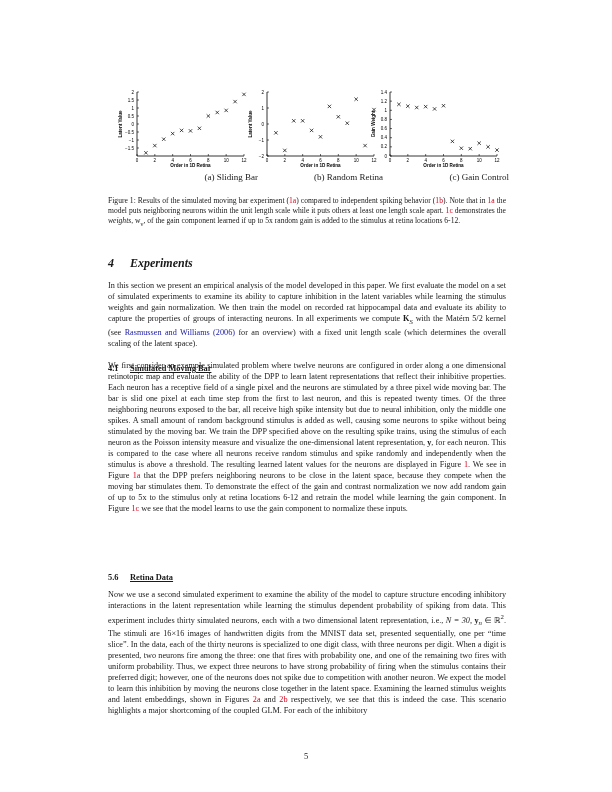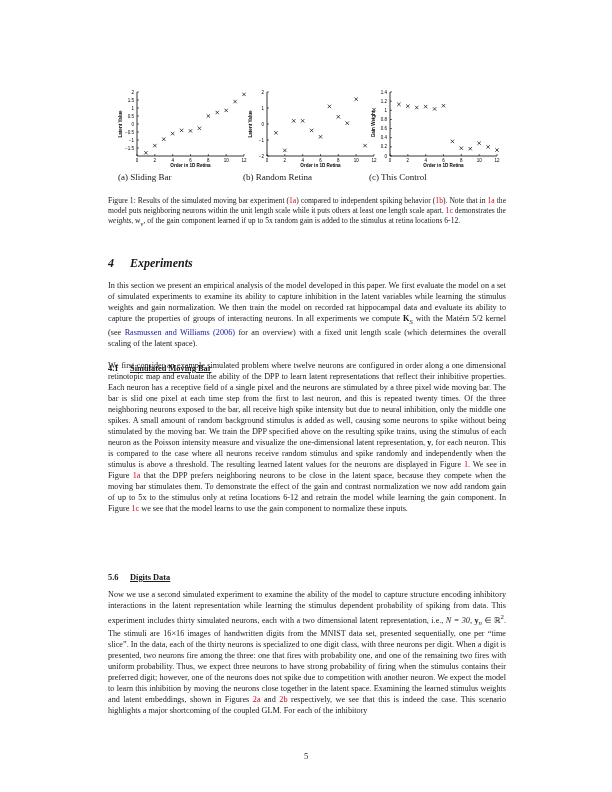--- a/index.html
+++ b/index.html
@@ -1,19 +1,19 @@
 <!DOCTYPE html>
 <html><head>
 <meta charset="utf-8">
 <style>
   html, body { margin:0; padding:0; background:#ffffff; }
   body { width:612px; height:792px; position:relative; overflow:hidden; font-family:"Liberation Serif", serif; color:#1a1a1a; }
   .fig { position:absolute; }
   svg text { font-family:"Liberation Sans", sans-serif; }
-  .subcap { position:absolute; font-size:9px; text-align:left; width:140px; }
+  .subcap { position:absolute; font-size:9px; text-align:right; width:140px; }
   .caption { position:absolute; left:108px; top:196px; width:398px; font-size:7.6px; line-height:10.2px; text-align:justify; }
   .ref { color:#d0021b; }
   .cite { color:#1a1aa6; }
   h2 { position:absolute; left:108px; top:256px; margin:0; font-size:12px; font-weight:bold;font-style:italic; }
   h2 .num { display:inline-block; width:22px; }
   h3 { position:absolute; margin:0; font-size:8.4px; font-weight:bold; left:108px;text-decoration:underline; }
   h3 .num { display:inline-block; width:22px; }
   .para { position:absolute; left:108px; width:398px; font-size:8.2px; line-height:11px; text-align:justify; margin:0; }
   .pagenum { position:absolute; left:0; width:612px; top:751px; text-align:center; font-size:8.5px; }
   b.vec { font-weight:bold; }
@@ -263,37 +263,37 @@
       <line x1="123.38333333333333" y1="62.55714285714286" x2="126.78333333333333" y2="59.15714285714285" stroke="#000" stroke-width="0.7"></line>
     </g>
     <g>
       <line x1="132.3" y1="62.35714285714285" x2="135.7" y2="65.75714285714285" stroke="#000" stroke-width="0.7"></line>
       <line x1="132.3" y1="65.75714285714285" x2="135.7" y2="62.35714285714285" stroke="#000" stroke-width="0.7"></line>
     </g>
   </svg>
 
 <div class="subcap" style="left:118px;top:172px">(a) Sliding Bar</div>
 <div class="subcap" style="left:243px;top:172px">(b) Random Retina</div>
-<div class="subcap" style="left:369px;top:172px">(c) This Control</div>
+<div class="subcap" style="left:369px;top:172px">(c) Gain Control</div>
 
 <div class="caption">
   <span>Figure 1:</span><span> Results of the simulated moving bar experiment (</span><span class="ref">1a</span><span>) compared to independent spiking behavior (</span><span class="ref">1b</span><span>). Note that in </span><span class="ref">1a</span><span> the model puts neighboring neurons within the unit length scale while it puts others at least one length scale apart. </span><span class="ref">1c</span><span> demonstrates the </span><i>weights</i><span>, w</span><sub>ν</sub><span>, of the gain component learned if up to 5x random gain is added to the stimulus at retina locations 6-12.</span>
 </div>
 
 <h2><span class="num">4</span><span>Experiments</span></h2>
 
 <p class="para" style="top:280px">
   <span>In this section we present an empirical analysis of the model developed in this paper. We first evaluate the model on a set of simulated experiments to examine its ability to capture inhibition in the latent variables while learning the stimulus weights and gain normalization. We then train the model on recorded rat hippocampal data and evaluate its ability to capture the properties of groups of interacting neurons. In all experiments we compute </span><b class="vec">K</b><sub><i>S</i></sub><span> with the Matérn 5/2 kernel (see </span><span class="cite">Rasmussen and Williams (2006)</span><span> for an overview) with a fixed unit length scale (which determines the overall scaling of the latent space).</span>
 </p>
 
 <h3 style="top:364px"><span class="num">4.1</span><span>Simulated Moving Bar</span></h3>
 
 <p class="para" style="top:360px">
   <span>We first consider an example simulated problem where twelve neurons are configured in order along a one dimensional retinotopic map and evaluate the ability of the DPP to learn latent representations that reflect their inhibitive properties. Each neuron has a receptive field of a single pixel and the neurons are stimulated by a three pixel wide moving bar. The bar is slid one pixel at each time step from the first to last neuron, and this is repeated twenty times. Of the three neighboring neurons exposed to the bar, all receive high spike intensity but due to neural inhibition, only the middle one spikes. A small amount of random background stimulus is added as well, causing some neurons to spike without being stimulated by the moving bar. We train the DPP specified above on the resulting spike trains, using the stimulus of each neuron as the Poisson intensity measure and visualize the one-dimensional latent representation, </span><b class="vec">y</b><span>, for each neuron. This is compared to the case where all neurons receive random stimulus and spike randomly and independently when the stimulus is above a threshold. The resulting learned latent values for the neurons are displayed in Figure </span><span class="ref">1</span><span>. We see in Figure </span><span class="ref">1a</span><span> that the DPP prefers neighboring neurons to be close in the latent space, because they compete when the moving bar stimulates them. To demonstrate the effect of the gain and contrast normalization we now add random gain of up to 5x to the stimulus only at retina locations 6-12 and retrain the model while learning the gain component. In Figure </span><span class="ref">1c</span><span> we see that the model learns to use the gain component to normalize these inputs.</span>
 </p>
 
-<h3 style="top:573px"><span class="num">5.6</span><span>Digits Data</span></h3>
+<h3 style="top:573px"><span class="num">5.6</span><span>Retina Data</span></h3>
 
 <p class="para" style="top:589px">
   <span>Now we use a second simulated experiment to examine the ability of the model to capture structure encoding inhibitory interactions in the latent representation while learning the stimulus dependent probability of spiking from data. This experiment includes thirty simulated neurons, each with a two dimensional latent representation, i.e., </span><i>N = 30, </i><b class="vec">y</b><sub><i>n</i></sub><span> ∈ ℝ</span><sup>2</sup><span>. The stimuli are 16×16 images of handwritten digits from the MNIST data set, presented sequentially, one per “time slice”. In the data, each of the thirty neurons is specialized to one digit class, with three neurons per digit. When a digit is presented, two neurons fire among the three: one that fires with probability one, and one of the remaining two fires with uniform probability. Thus, we expect three neurons to have strong probability of firing when the stimulus contains their preferred digit; however, one of the neurons does not spike due to competition with another neuron. We expect the model to learn this inhibition by moving the neurons close together in the latent space. Examining the learned stimulus weights and latent embeddings, shown in Figures </span><span class="ref">2a</span><span> and </span><span class="ref">2b</span><span> respectively, we see that this is indeed the case. This scenario highlights a major shortcoming of the coupled GLM. For each of the inhibitory</span>
 </p>
 
 <div class="pagenum">5</div>
 
 </body></html>

